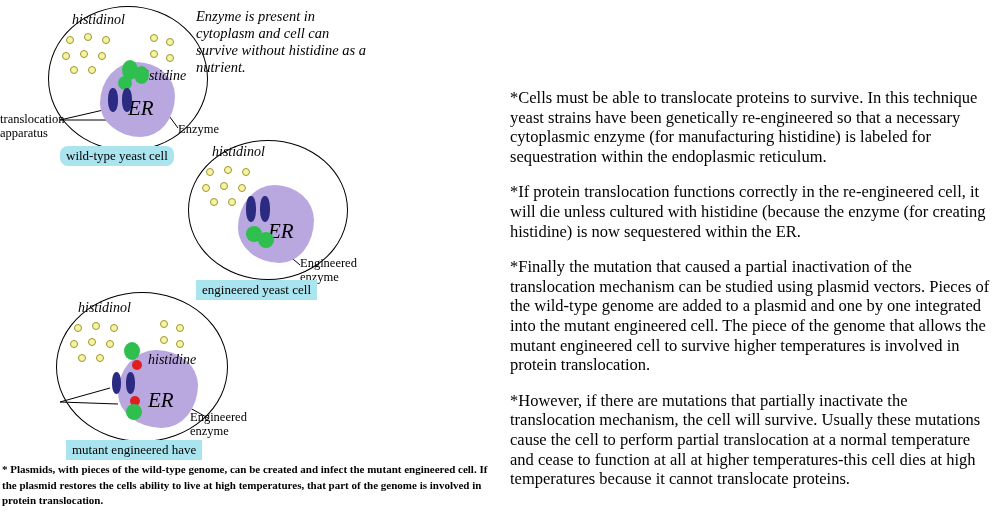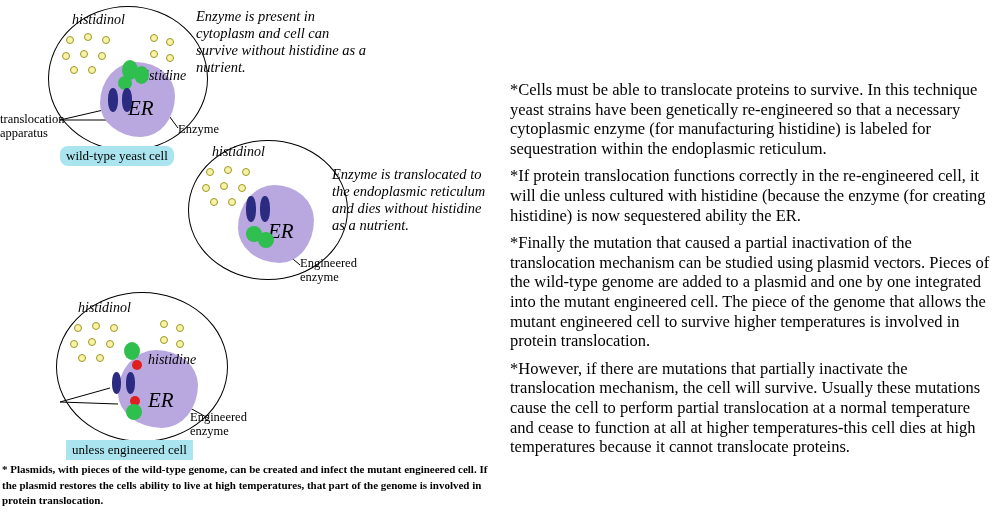--- a/index.html
+++ b/index.html
@@ -38,21 +38,21 @@
   .right-body {
     position: absolute;
     left: 5px;
     top: 72px;
     width: 485px;
     font-size: 16.5px;
     line-height: 19.6px;
     font-family: "Liberation Serif", serif;
   }
   .right-body p {
-    margin: 8px 0 0 0;
+    margin: 16px 0 0 0;
     text-indent: 0;
   }
   
   .cell {
     position: absolute;
     border: 1.3px solid #000;
     border-radius: 50%;
     box-sizing: border-box;
   }
   .er {
@@ -205,22 +205,22 @@
   <div class="dot dot-yellow" style="left:210px; top:198px;"></div>
   <div class="dot dot-yellow" style="left:228px; top:198px;"></div>
 
   <div class="blob-navy" style="left:246px; top:196px; width:10px; height:26px;"></div>
   <div class="blob-navy" style="left:260px; top:196px; width:10px; height:26px;"></div>
   <div class="blob-green" style="left:246px; top:226px; width:16px; height:16px;"></div>
   <div class="blob-green" style="left:258px; top:232px; width:16px; height:16px;"></div>
 
   <div class="small-label" style="left:300px; top:256px; width:60px;">Engineered enzyme</div>
 
-
-  <div class="note" style="left:332px; top:166px; width:160px;">Enzyme is translocated to the endoplasmic reticulum and dies without histidine as a nutrient.</div>
+  <div class="tag" style="left:196px; top:280px;">engineered yeast cell</div>
+
 
   <div class="cell" style="left:56px; top:292px; width:172px; height:150px;"></div>
 
   <div class="er" style="left:118px; top:350px; width:80px; height:78px;"></div>
   <div class="er-label" style="left:148px; top:388px;">ER</div>
 
   <div class="ital-small" style="left:78px; top:300px;">histidinol</div>
   <div class="ital-small" style="left:148px; top:352px;">histidine</div>
 
   <div class="dot dot-yellow" style="left:74px; top:324px;"></div>
@@ -238,26 +238,26 @@
 
   <div class="blob-green" style="left:124px; top:342px; width:16px; height:18px;"></div>
   <div class="blob-red" style="left:132px; top:360px; width:10px; height:10px;"></div>
   <div class="blob-navy" style="left:112px; top:372px; width:9px; height:22px;"></div>
   <div class="blob-navy" style="left:126px; top:372px; width:9px; height:22px;"></div>
   <div class="blob-red" style="left:130px; top:396px; width:10px; height:10px;"></div>
   <div class="blob-green" style="left:126px; top:404px; width:16px; height:16px;"></div>
 
   <div class="small-label" style="left:190px; top:410px; width:64px;">Engineered enzyme</div>
 
-  <div class="tag" style="left:66px; top:440px;">unless engineered cell</div>
+  <div class="tag" style="left:66px; top:440px;">mutant engineered have</div>
 
 
   <div class="footnote">* Plasmids, with pieces of the wild-type genome, can be created and infect the mutant engineered cell. If the plasmid restores the cells ability to live at high temperatures, that part of the genome is involved in protein translocation.</div>
 </div>
 
 <div class="panel-right">
   <div class="right-body">
     <p>*Cells must be able to translocate proteins to survive. In this technique yeast strains have been genetically re-engineered so that a necessary cytoplasmic enzyme (for manufacturing histidine) is labeled for sequestration within the endoplasmic reticulum.</p>
-    <p>*If protein translocation functions correctly in the re-engineered cell, it will die unless cultured with histidine (because the enzyme (for creating histidine) is now sequestered ability the ER.</p>
+    <p>*If protein translocation functions correctly in the re-engineered cell, it will die unless cultured with histidine (because the enzyme (for creating histidine) is now sequestered within the ER.</p>
     <p>*Finally the mutation that caused a partial inactivation of the translocation mechanism can be studied using plasmid vectors. Pieces of the wild-type genome are added to a plasmid and one by one integrated into the mutant engineered cell. The piece of the genome that allows the mutant engineered cell to survive higher temperatures is involved in protein translocation.</p>
     <p>*However, if there are mutations that partially inactivate the translocation mechanism, the cell will survive. Usually these mutations cause the cell to perform partial translocation at a normal temperature and cease to function at all at higher temperatures-this cell dies at high temperatures because it cannot translocate proteins.</p>
   </div>
 </div>
 
 </body></html>

